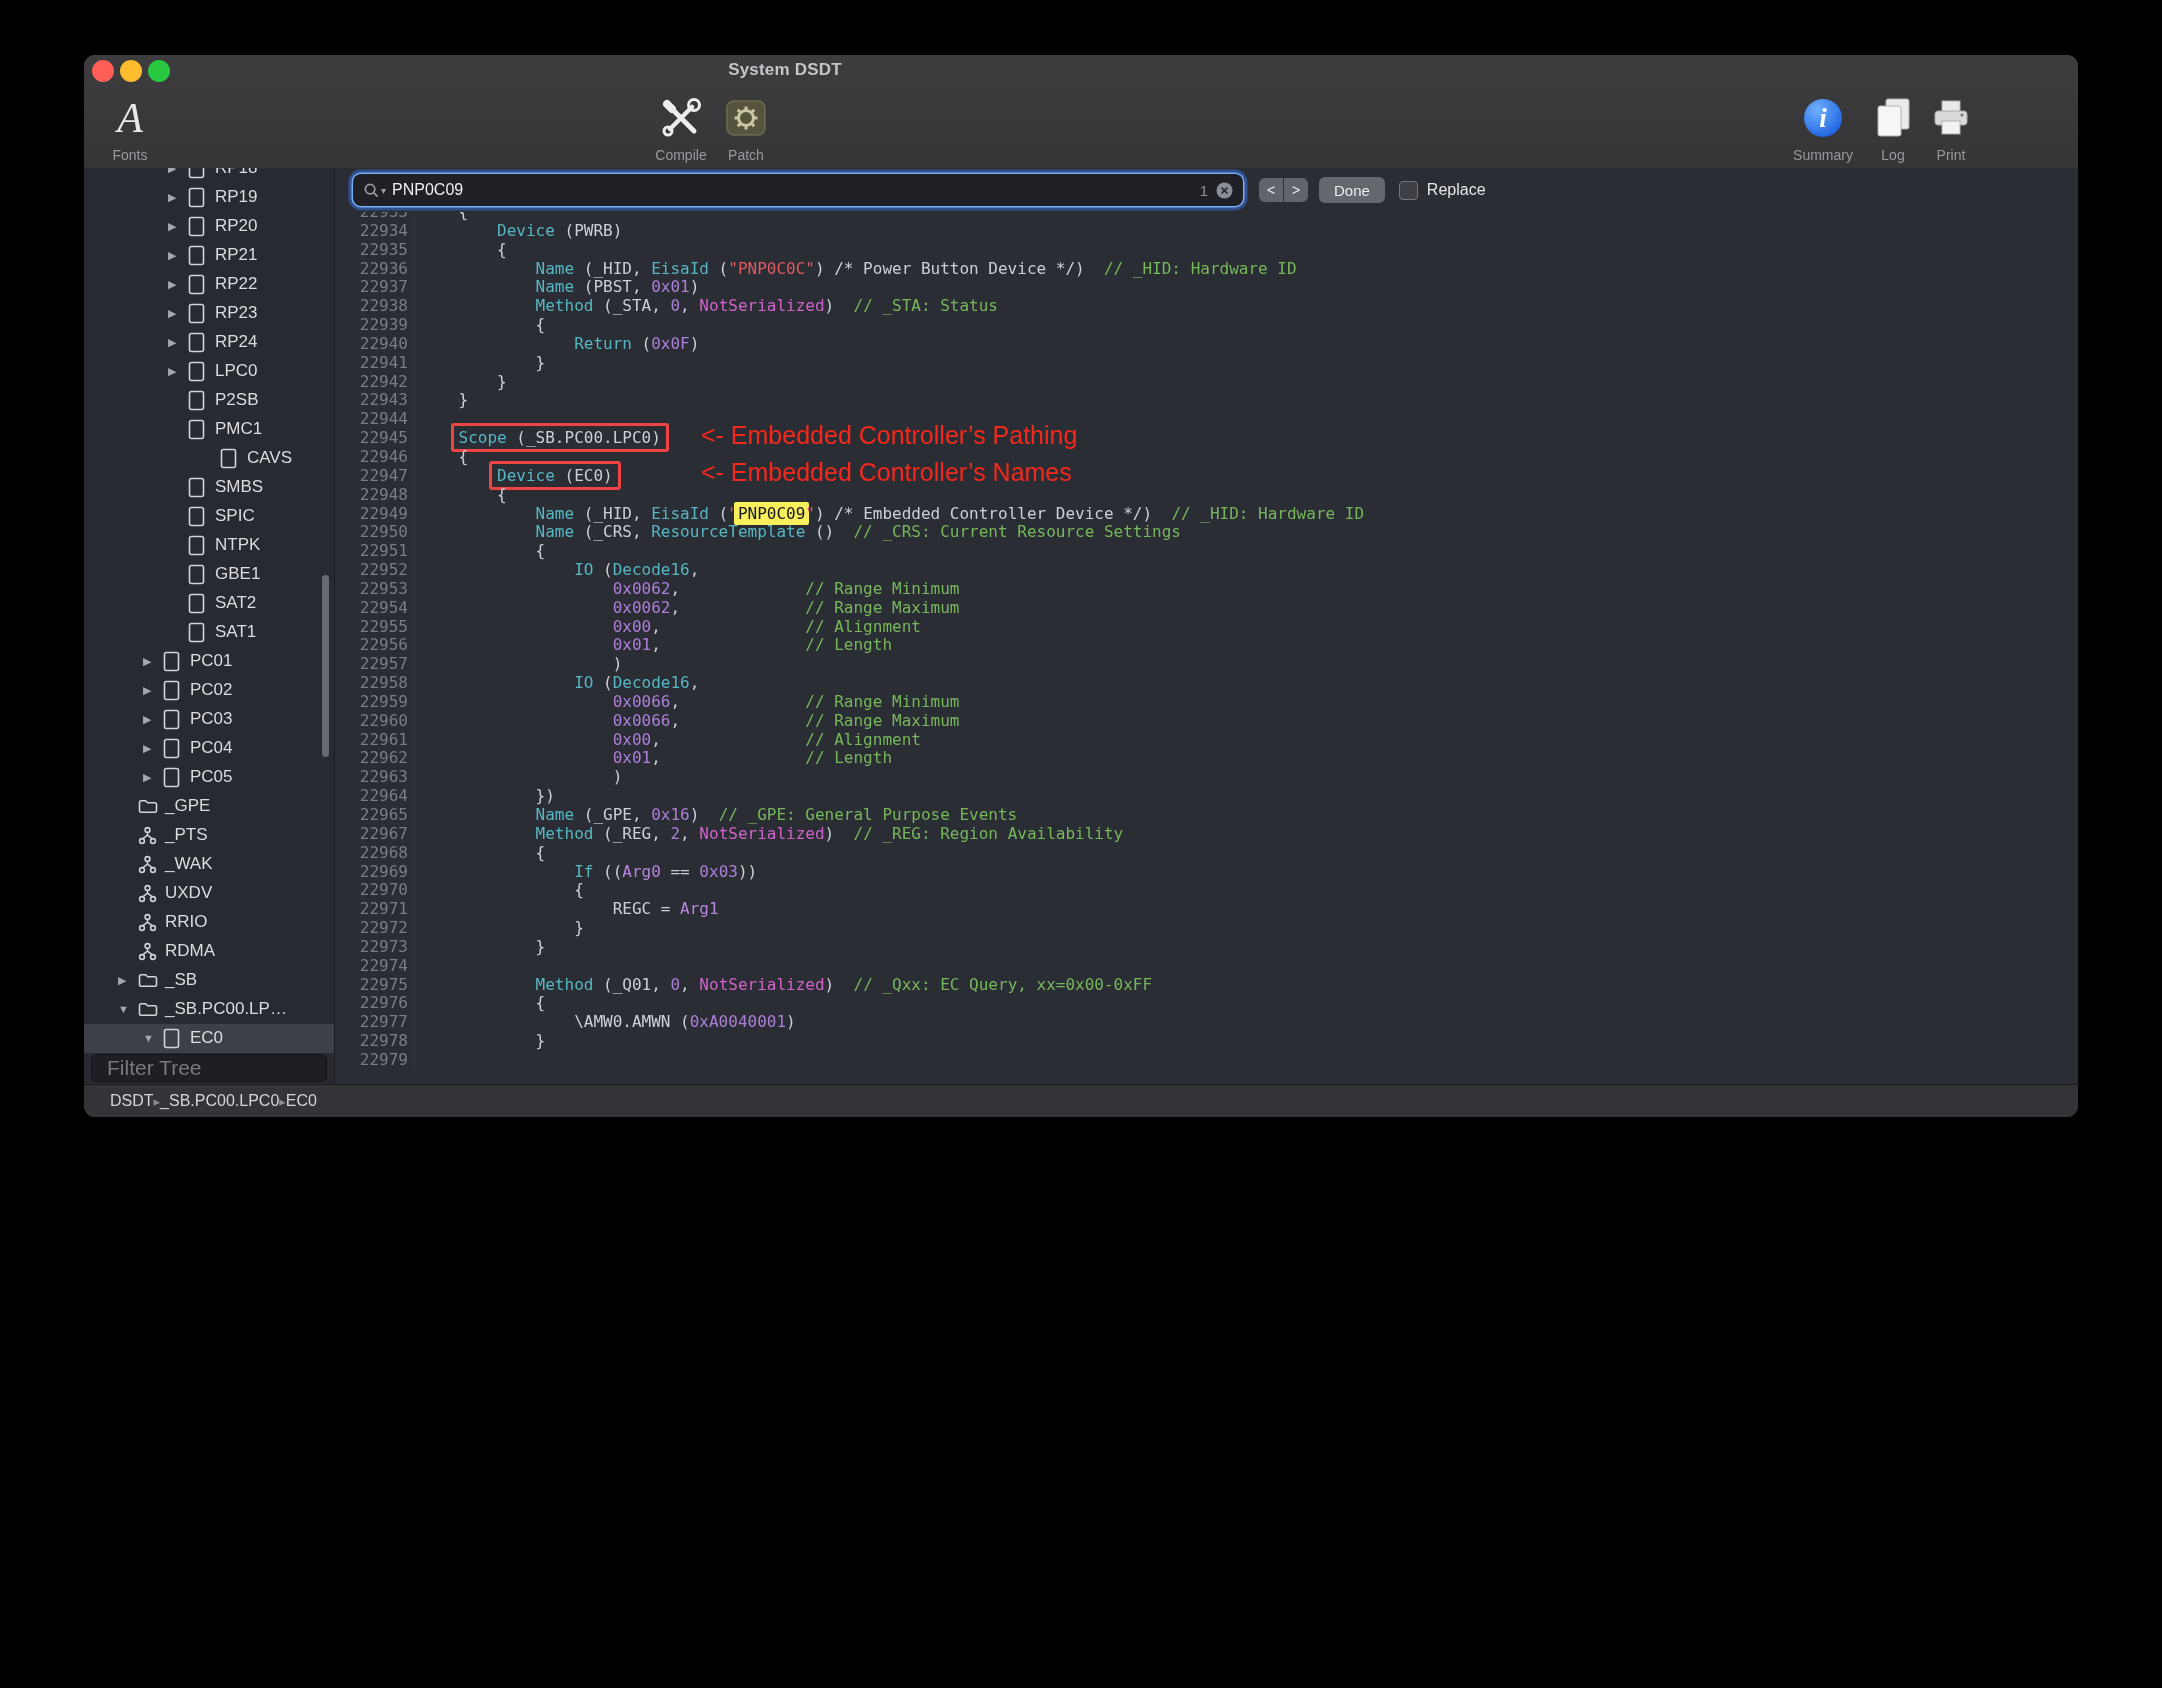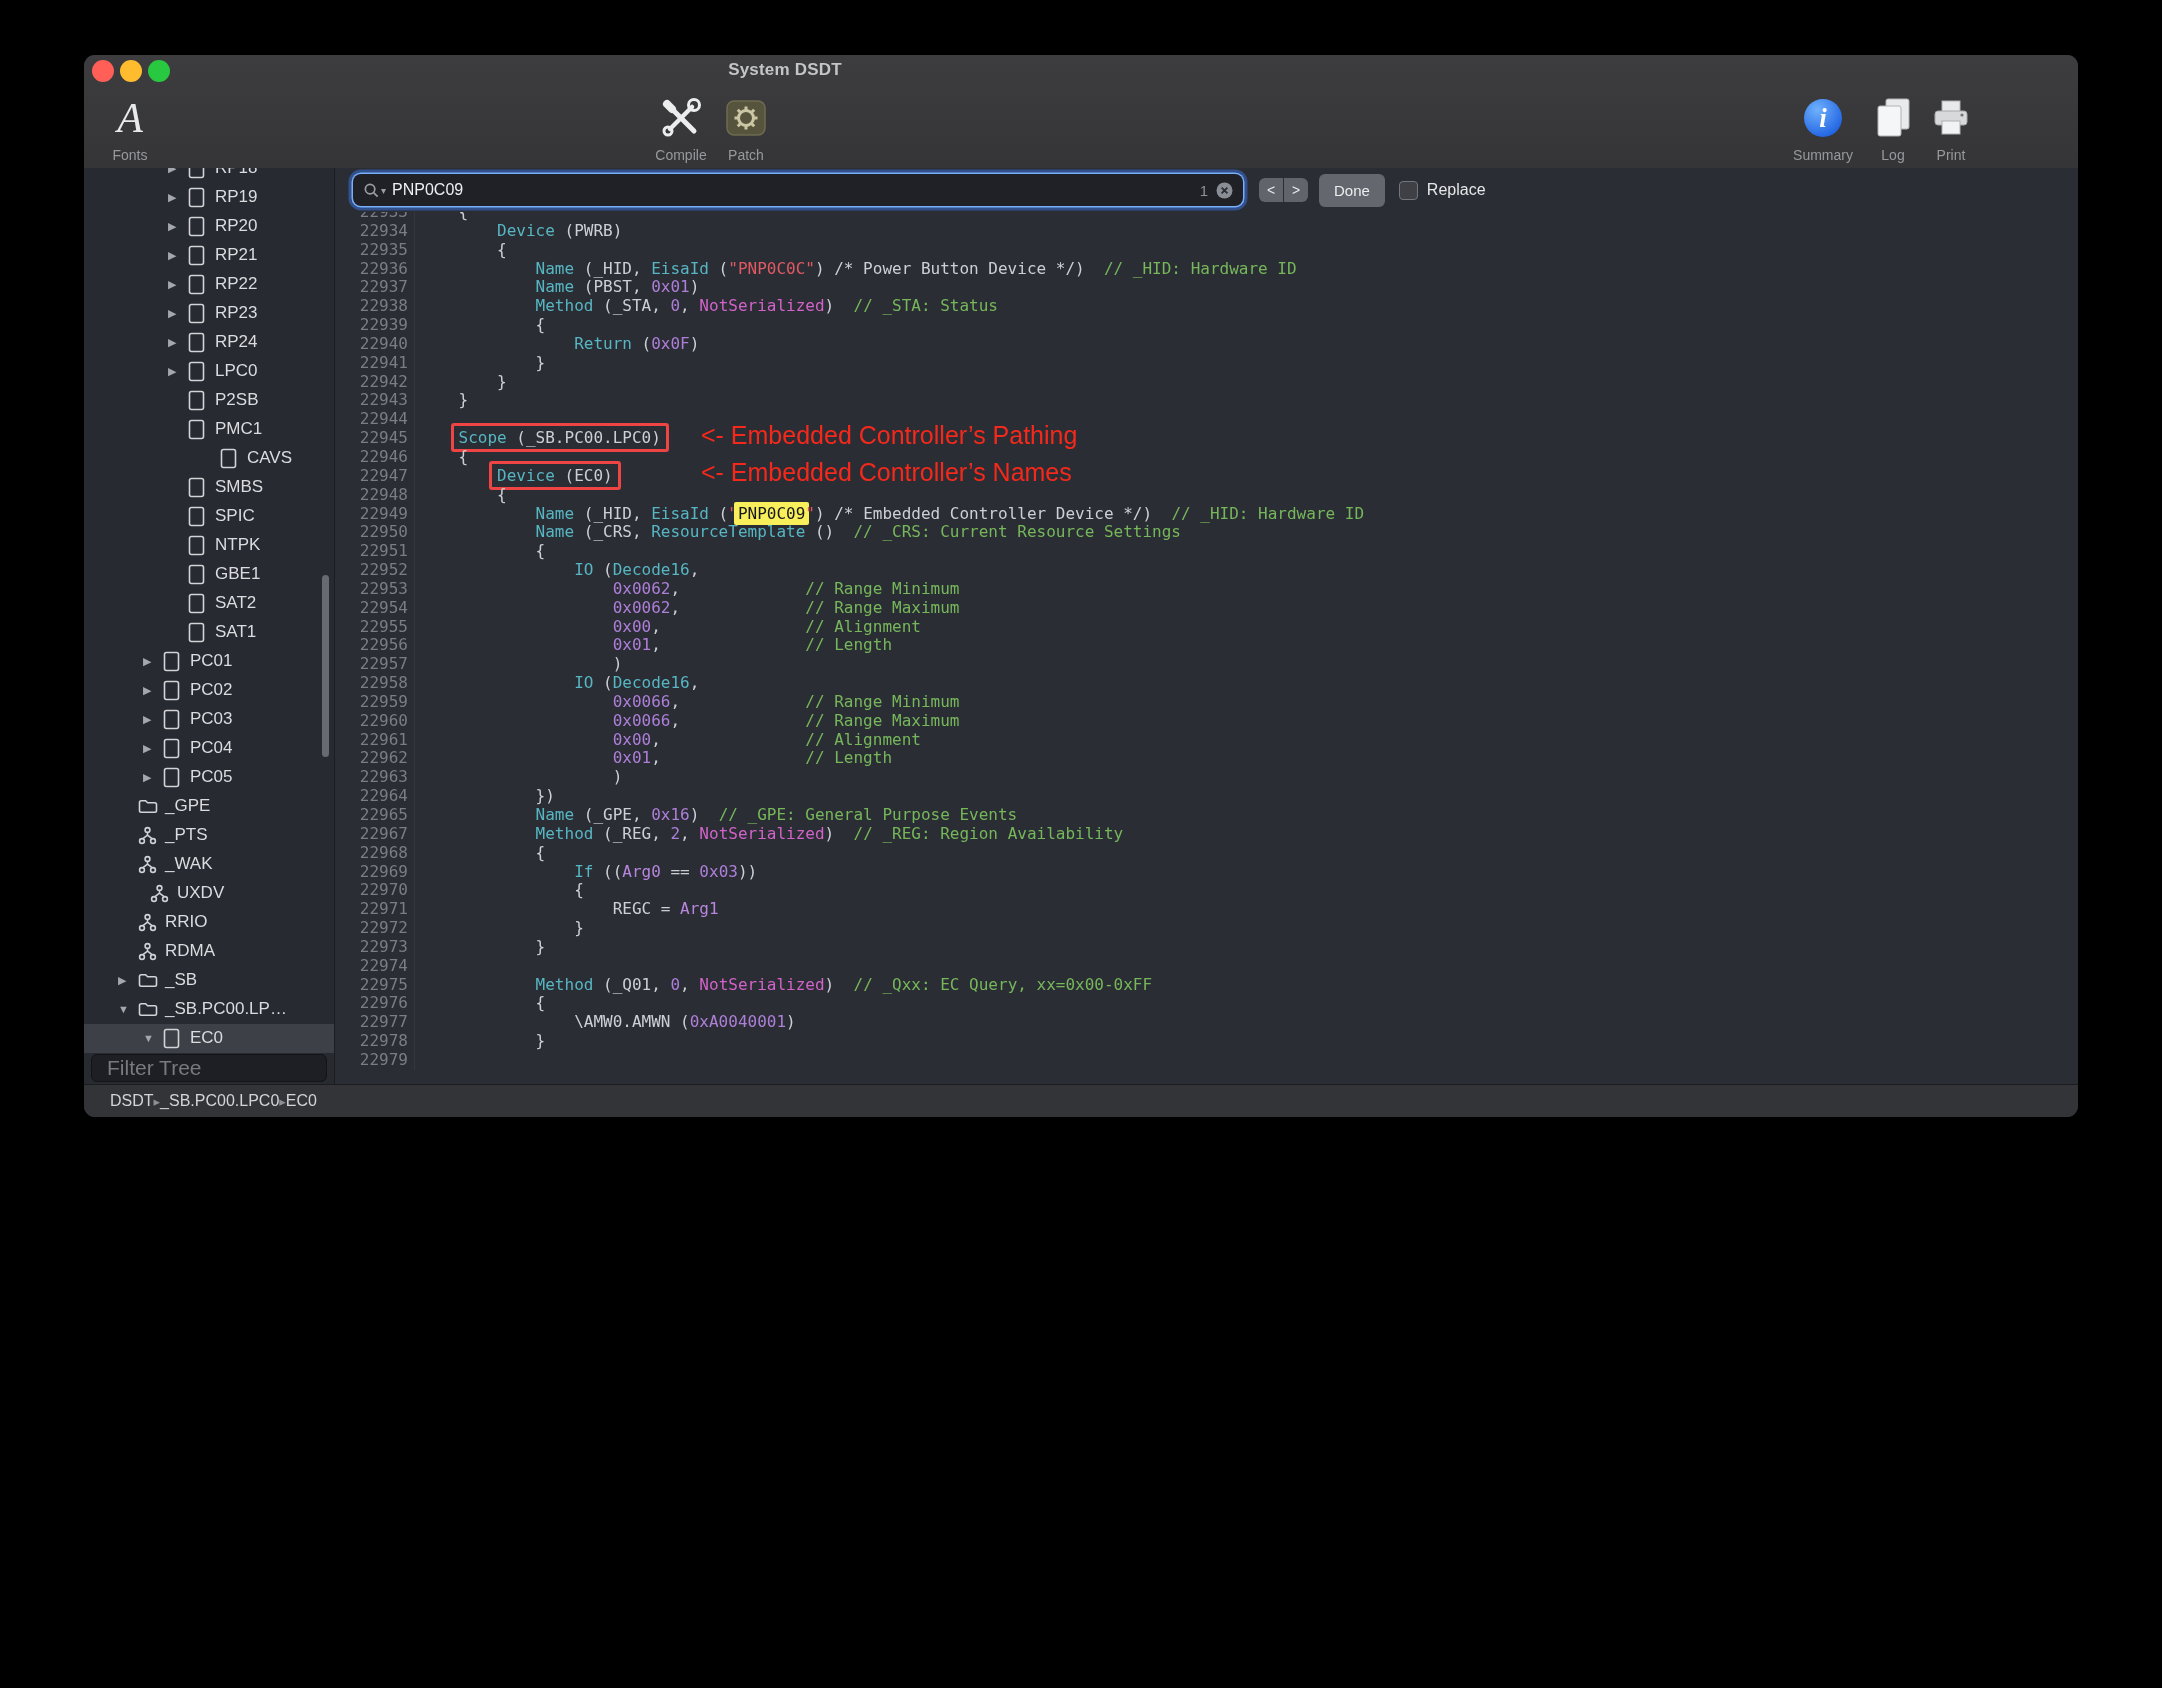--- a/index.html
+++ b/index.html
@@ -28,21 +28,21 @@
     box-shadow:0 0 0 1.5px #79aef8, 0 0 0 4.5px rgba(57,124,246,.45);}
   .find-field input{flex:1;background:transparent;border:none;outline:none;color:#edeff2;
     font-family:"Liberation Sans",sans-serif;font-size:16px;padding:0 6px;}
   .search-chev{color:#9a9da3;font-size:10px;margin-left:1px;}
   .match-count{color:#8e9197;font-size:15px;margin-right:8px;}
   .navgrp{display:flex;margin-left:16px;}
   .nav-btn{width:24px;height:24px;background:#61646a;color:#e9eaec;font-size:14px;
     display:flex;align-items:center;justify-content:center;cursor:default;}
   .nav-btn.prev{border-radius:6px 0 0 6px;margin-right:1px;}
   .nav-btn.next{border-radius:0 6px 6px 0;}
-  .done-btn{margin-left:11px;height:33px;padding:0 15px;background:#64676d;border-radius:6px;
+  .done-btn{margin-left:11px;height:26px;padding:0 15px;background:#64676d;border-radius:6px;
     color:#edeeef;font-size:15px;display:flex;align-items:center;}
   .replace-ctl{margin-left:14px;display:flex;align-items:center;gap:9px;}
   .checkbox{width:17px;height:17px;background:#3e4046;border:1px solid #73767c;border-radius:4px;}
   .replace-lbl{font-size:16px;color:#e6e7e9;}
   
   .sidebar{position:absolute;left:0;top:113px;width:250px;bottom:32px;background:#282a31;
     border-right:1px solid #1c1d20;overflow:hidden;}
   .tree{margin-top:-14.5px;}
   .tree-row{display:flex;align-items:center;height:29px;white-space:nowrap;}
   .tree-row.selected{background:#3e4047;}
@@ -397,21 +397,21 @@
               <g fill="none" stroke="#cfd2d6" stroke-width="1.6">
                 <circle cx="9.5" cy="4" r="2.4"></circle>
                 <circle cx="4" cy="15" r="2.4"></circle>
                 <circle cx="15" cy="15" r="2.4"></circle>
                 <path d="M9.5 6.5 L9.5 9.2 M9.5 9.2 L4.6 12.8 M9.5 9.2 L14.4 12.8"></path>
               </g>
             </svg>
           </span>
           <span class="tree-label">_WAK</span>
         </div>
-        <div class="tree-row" style="padding-left: 46px;">
+        <div class="tree-row" style="padding-left: 34px;">
           <span class="disclosure"></span>
           <span class="tree-icon">
             <svg width="19" height="19" viewBox="0 0 19 19">
               <g fill="none" stroke="#cfd2d6" stroke-width="1.6">
                 <circle cx="9.5" cy="4" r="2.4"></circle>
                 <circle cx="4" cy="15" r="2.4"></circle>
                 <circle cx="15" cy="15" r="2.4"></circle>
                 <path d="M9.5 6.5 L9.5 9.2 M9.5 9.2 L4.6 12.8 M9.5 9.2 L14.4 12.8"></path>
               </g>
             </svg>

